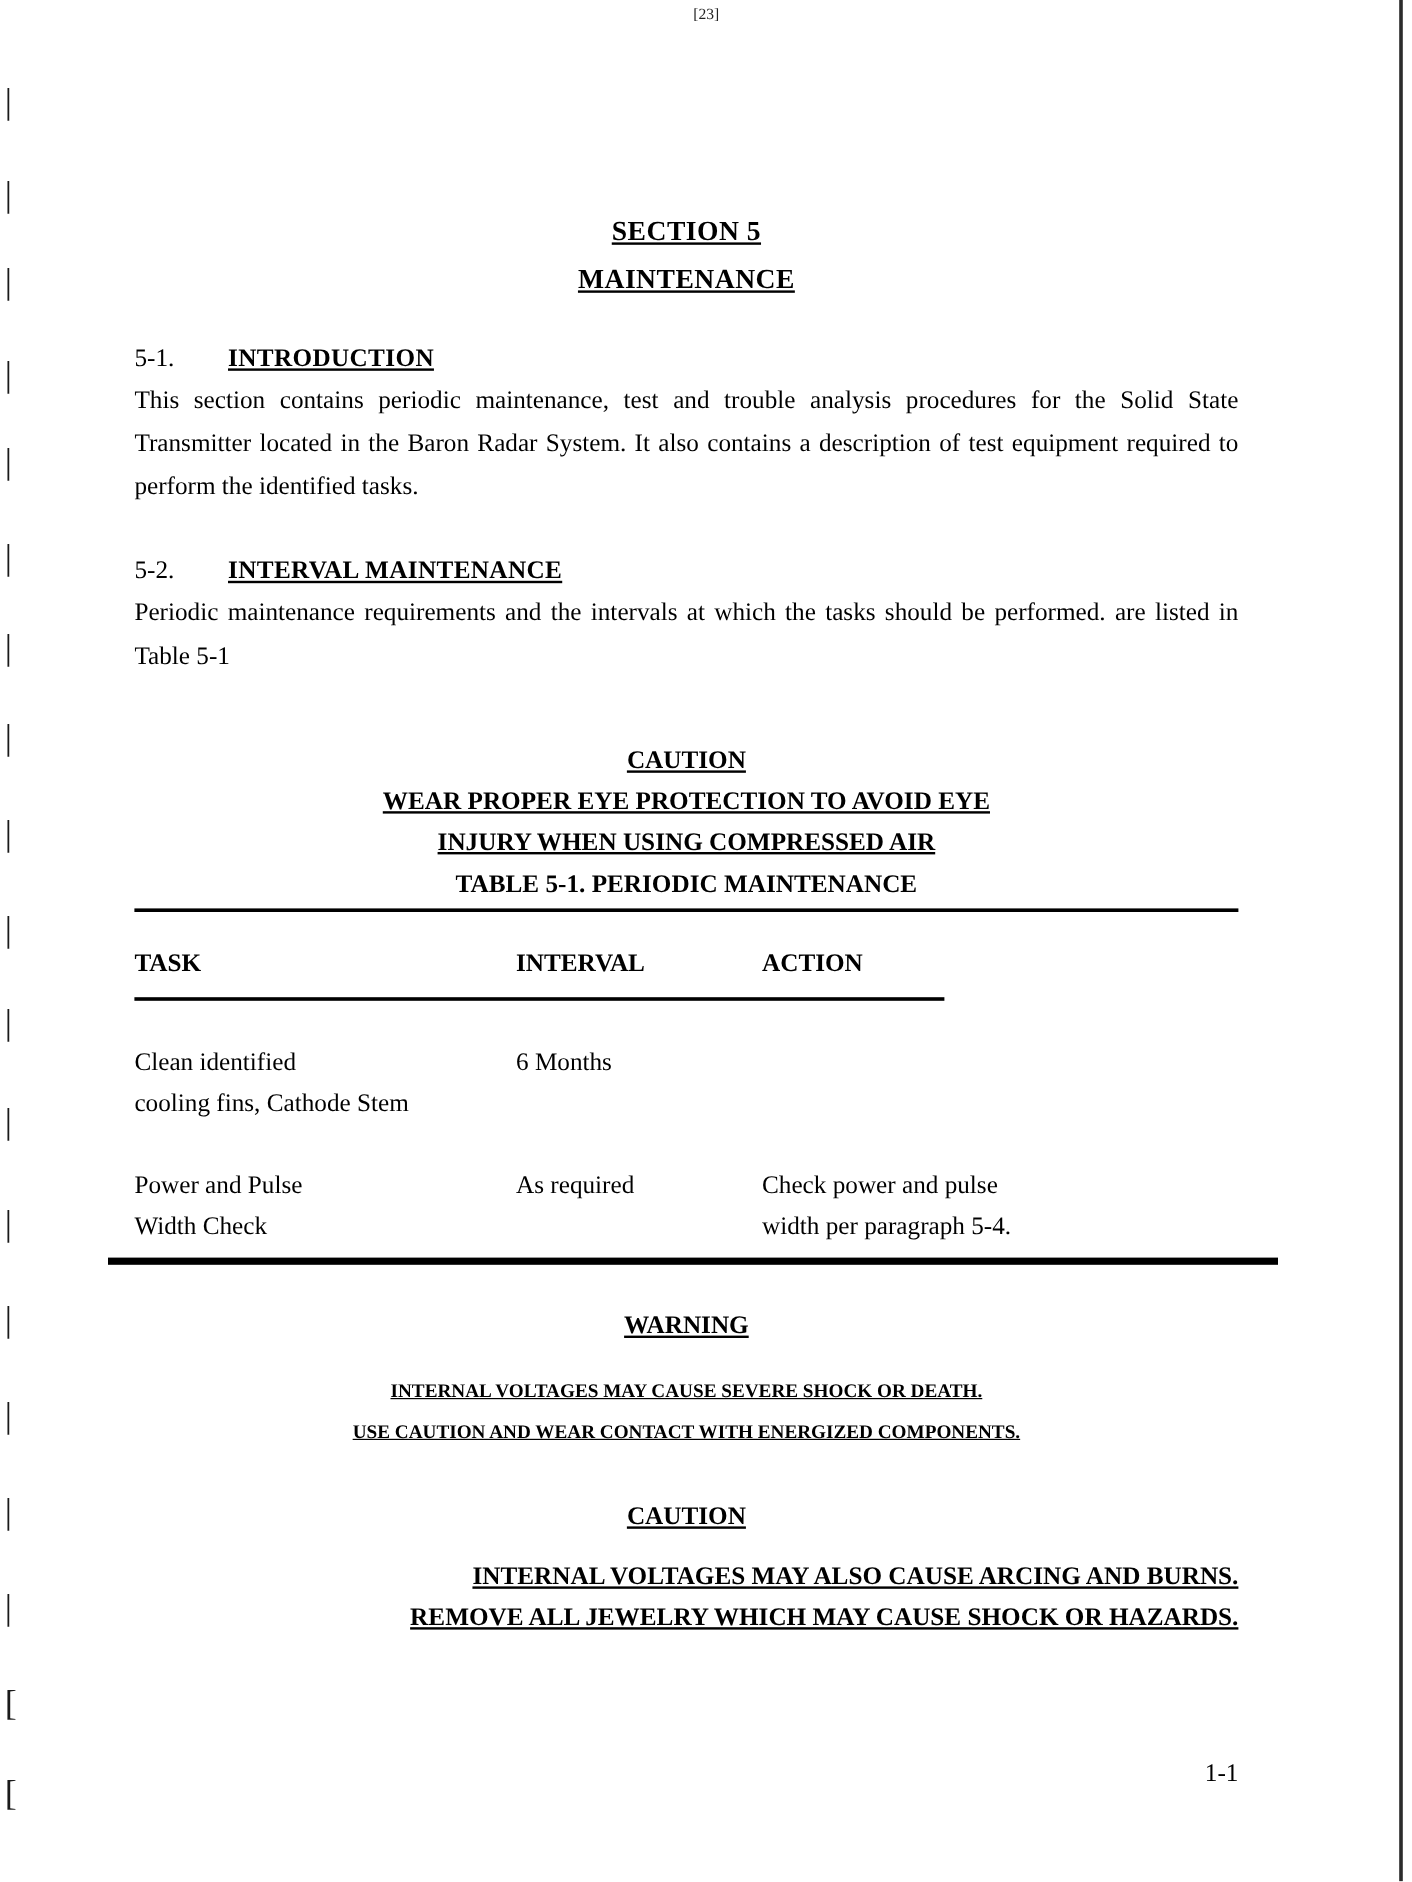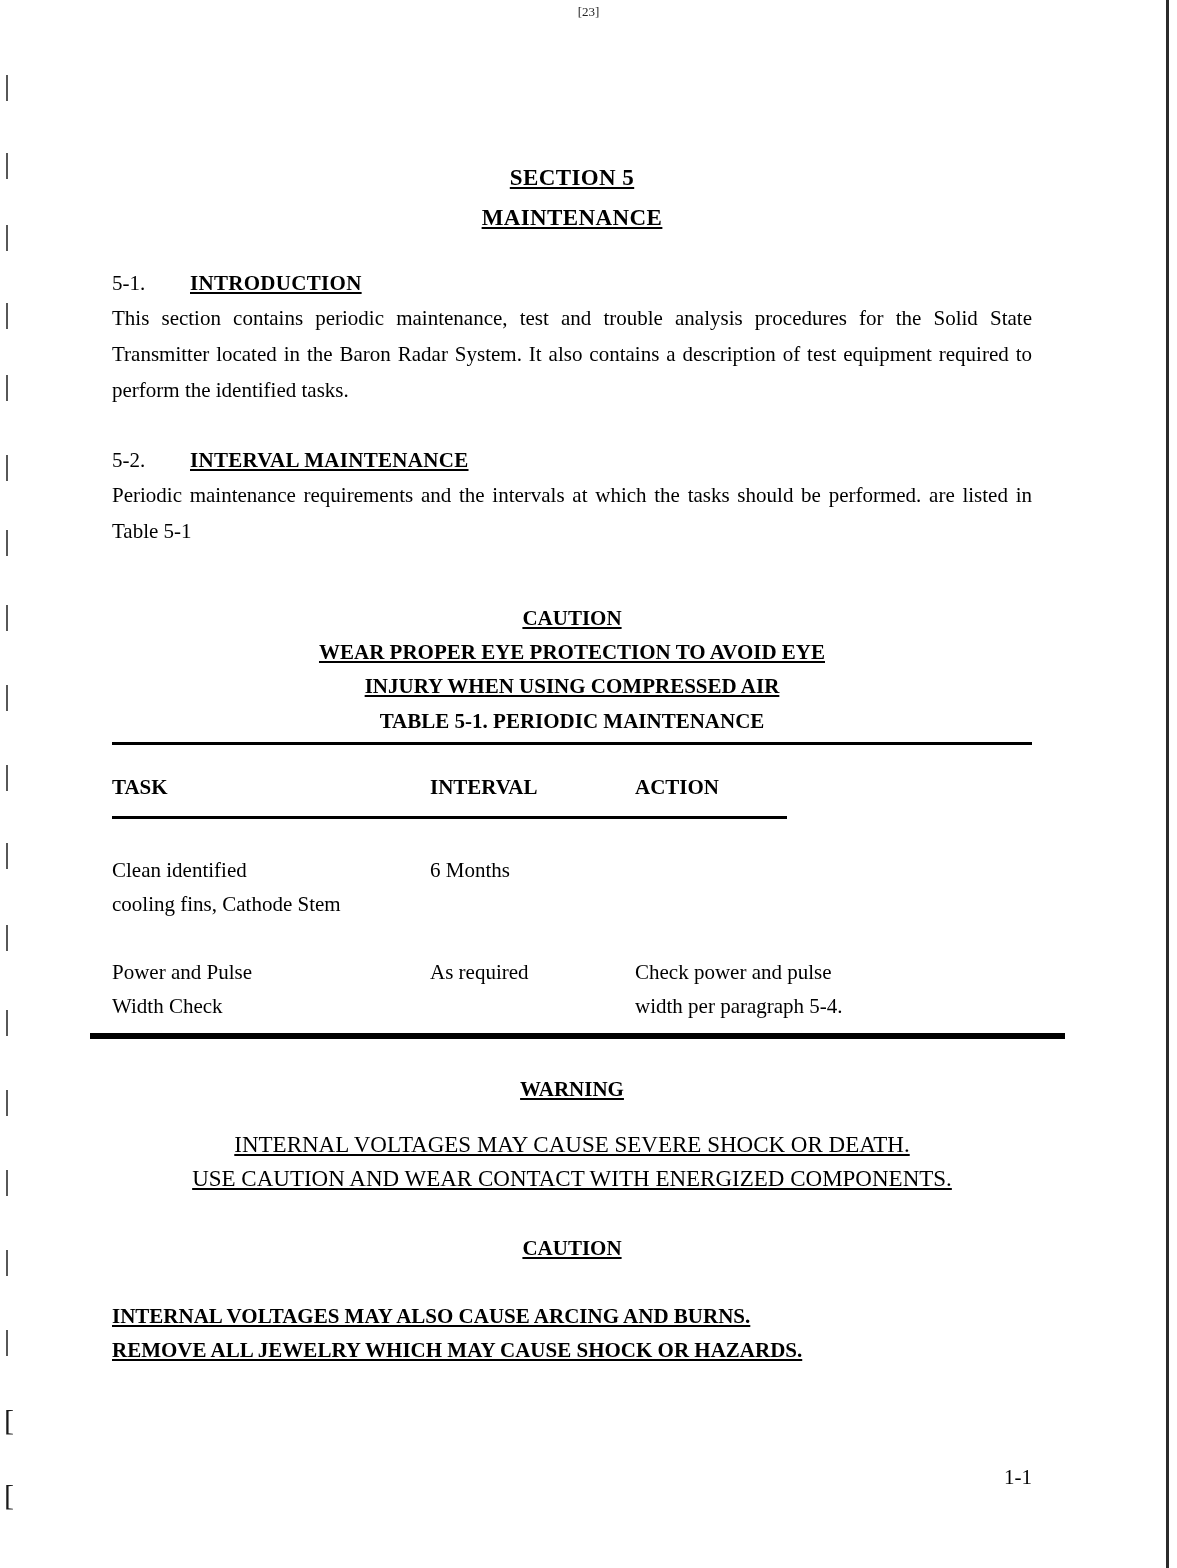--- a/index.html
+++ b/index.html
@@ -44,21 +44,21 @@
     position: absolute;
     left: 4px;
     font-size: 30px;
     line-height: 1;
     color: #1a1a1a;
     font-family: "Liberation Serif", serif;
   }
   .content {
     position: absolute;
     left: 112px;
-    top: 0;
+    top: 15px;
     width: 920px;
   }
   .title-block {
     text-align: center;
     margin-top: 165px;
   }
   .title-line {
     font-size: 23px;
     font-weight: bold;
     letter-spacing: 0.4px;
@@ -147,35 +147,35 @@
     text-align: center;
     font-weight: bold;
     font-size: 21px;
     text-decoration: underline;
   }
   .warn-lines {
     margin-top: 26px;
     text-align: center;
   }
   .warn-lines div {
-    font-weight: normal;
-    font-size: 23px;
+    font-weight: bold;
+    font-size: 16px;
     line-height: 34px;
     text-decoration: underline;
   }
   .caution2-head {
     margin-top: 40px;
     text-align: center;
     font-weight: bold;
     font-size: 21px;
     text-decoration: underline;
   }
   .caution2-lines {
-    margin-top: 38px;
-    text-align: left;
+    margin-top: 20px;
+    text-align: right;
   }
   .caution2-lines div {
     font-weight: bold;
     font-size: 21px;
     line-height: 34px;
     text-decoration: underline;
   }
   .page-number {
     position: absolute;
     right: 145px;

